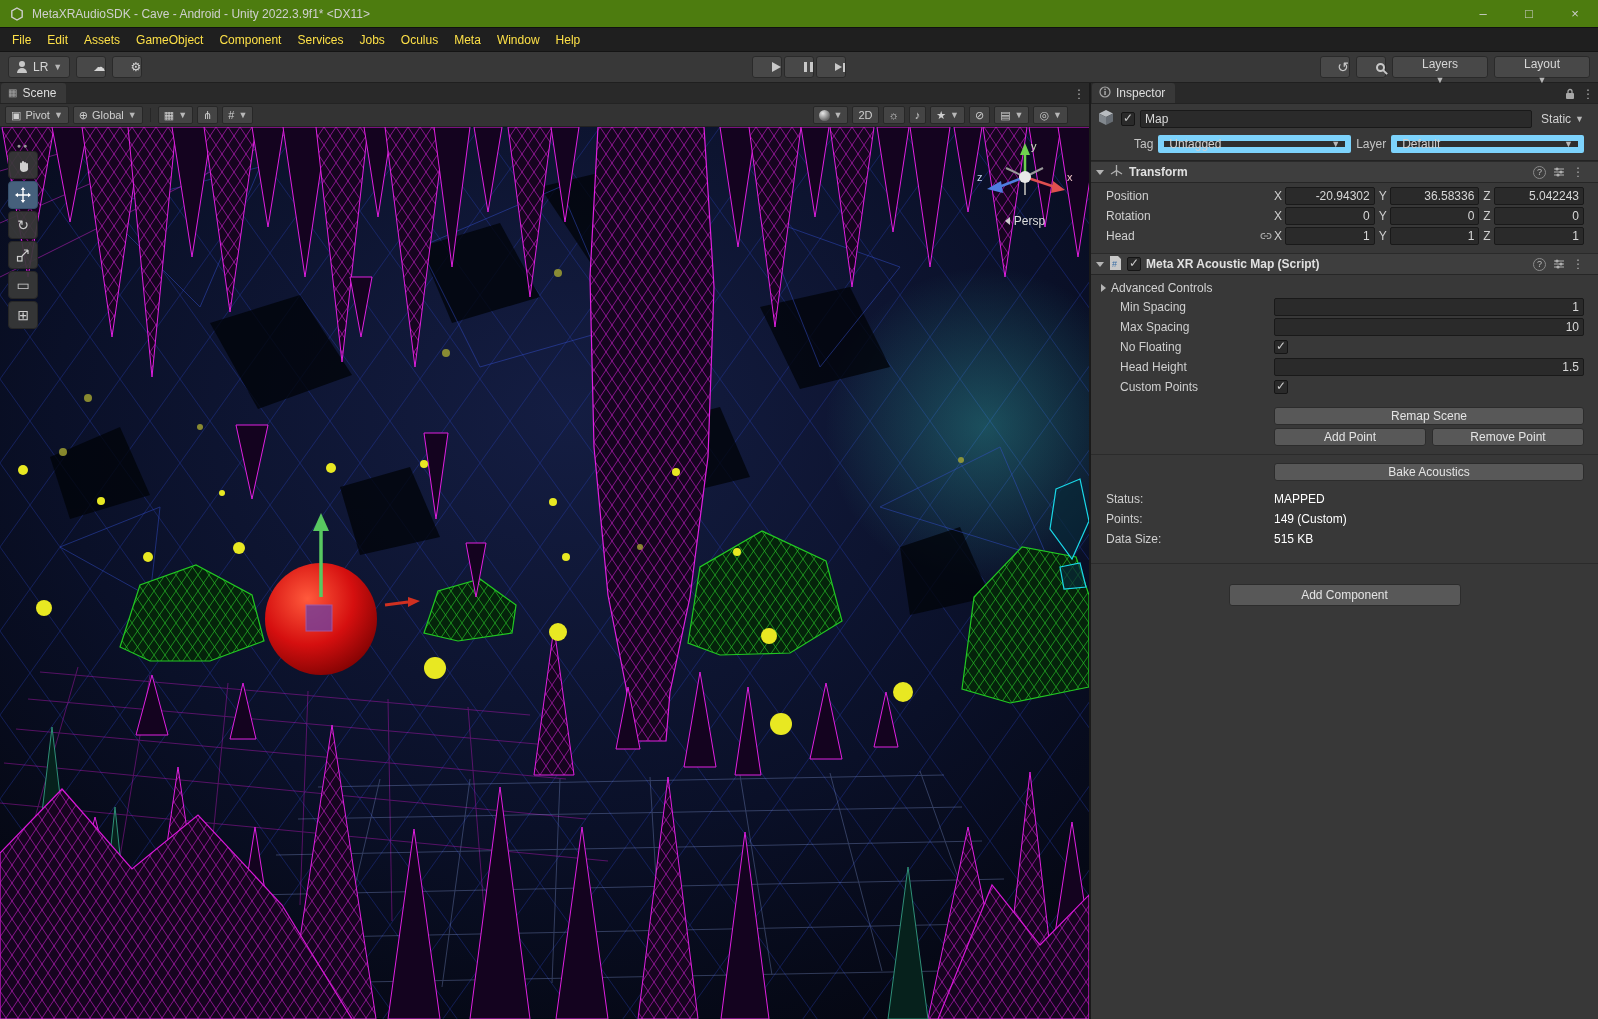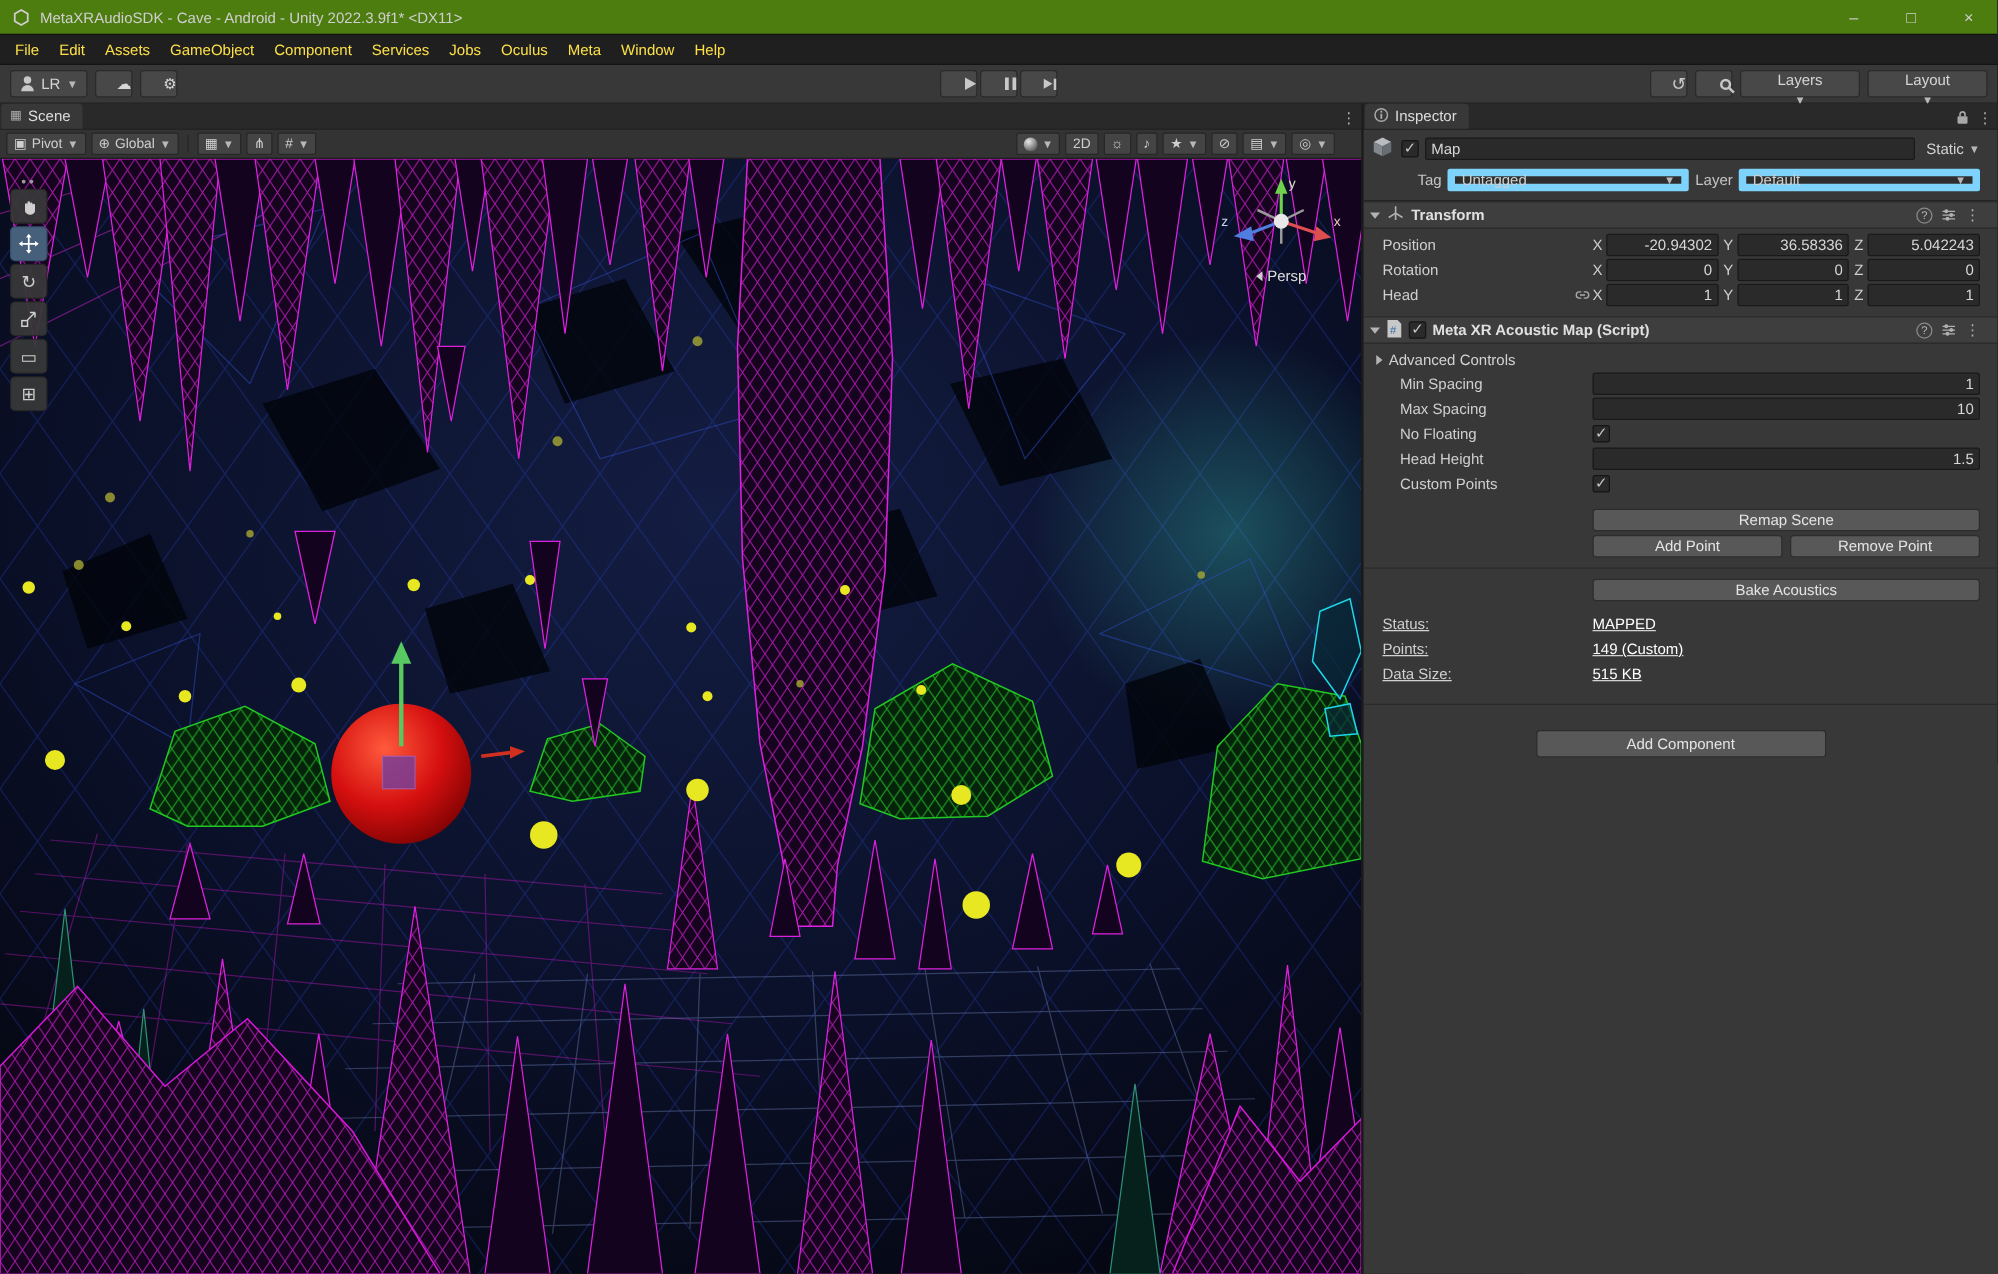--- a/index.html
+++ b/index.html
@@ -97,21 +97,21 @@
   .lbl.indent{padding-left:24px;}
   .link-slot{flex:0 0 14px;display:flex;align-items:center;}
   .axes{flex:1;display:flex;gap:4px;}
   .axis{flex:1;display:flex;align-items:center;gap:3px;min-width:0;}
   .axis-l{color:#cfcfcf;}
   .fold-row{display:flex;align-items:center;gap:5px;height:18px;margin-bottom:1px;padding-left:5px;color:#d2d2d2;}
   .ubtn{background:#585858;border:1px solid #2c2c2c;border-radius:3px;height:18px;display:flex;align-items:center;justify-content:center;color:#e4e4e4;}
   .btn-row{display:flex;margin:3px 14px 3px 183px;gap:6px;}
   .btn-row .ubtn{flex:1;}
   .wide-sep{border-top:1px solid #2b2b2b;margin:8px 0 8px 0;}
-  .status-row{display:flex;align-items:center;height:20px;text-decoration:underline;}
+  .status-row{display:flex;align-items:center;height:20px;}
   .status-val{color:#ffffff;}
   .addcomp-wrap{display:flex;justify-content:center;margin-top:20px;}
   .addcomp{width:232px;height:22px;}
   .lock-svg,.preset-svg{display:flex;}
 </style>
 </head>
 <body>
 
 <div class="titlebar">
   <span class="app-icon">

